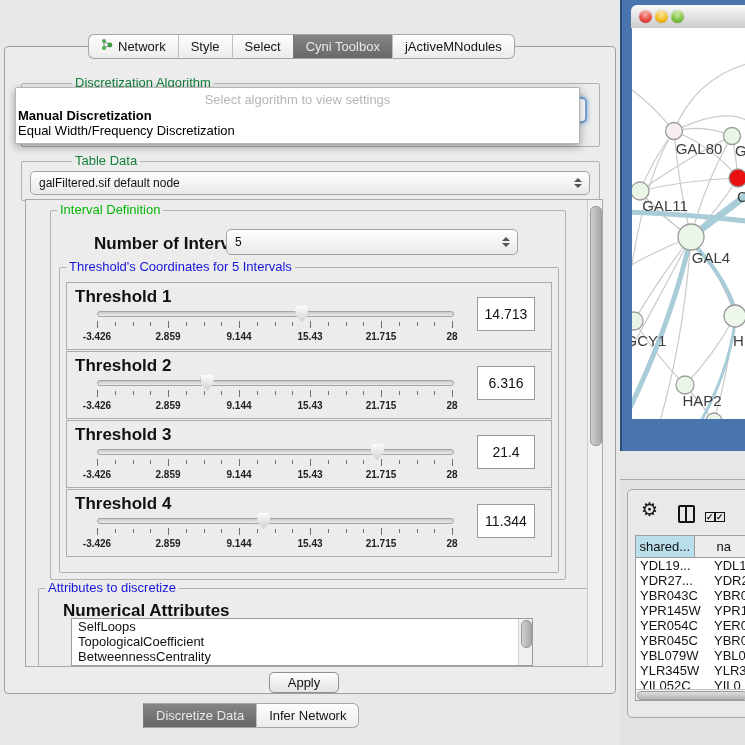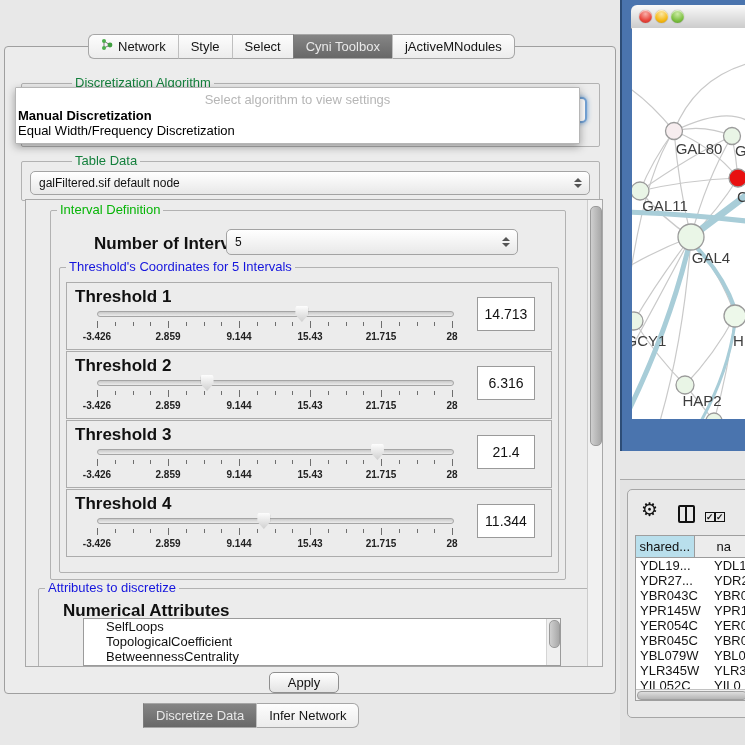--- a/index.html
+++ b/index.html
@@ -302,21 +302,21 @@
                 </div>
                 <input class="value-box" type="text" value="11.344" style="">
               </div>
             </div>
         </div>
       </div>
 
       <div class="group" style="left:12px;top:388px;width:550px;height:84px;">
         <span class="gtitle t-blue">Attributes to discretize</span>
         <span class="bold13" style="position:absolute;left:24px;top:12px;">Numerical Attributes</span>
-        <div class="listbox" style="left:44px;top:29px;width:460px;height:46px;padding-left:16px;">
+        <div class="listbox" style="left:32px;top:29px;width:460px;height:46px;">
           <div id="attr-items">
               <div class="list-item">SelfLoops</div>
               <div class="list-item">TopologicalCoefficient</div>
               <div class="list-item">BetweennessCentrality</div>
             </div>
           <div class="list-vscroll">
               <div class="list-vthumb"></div>
             </div>
         </div>
       </div>

